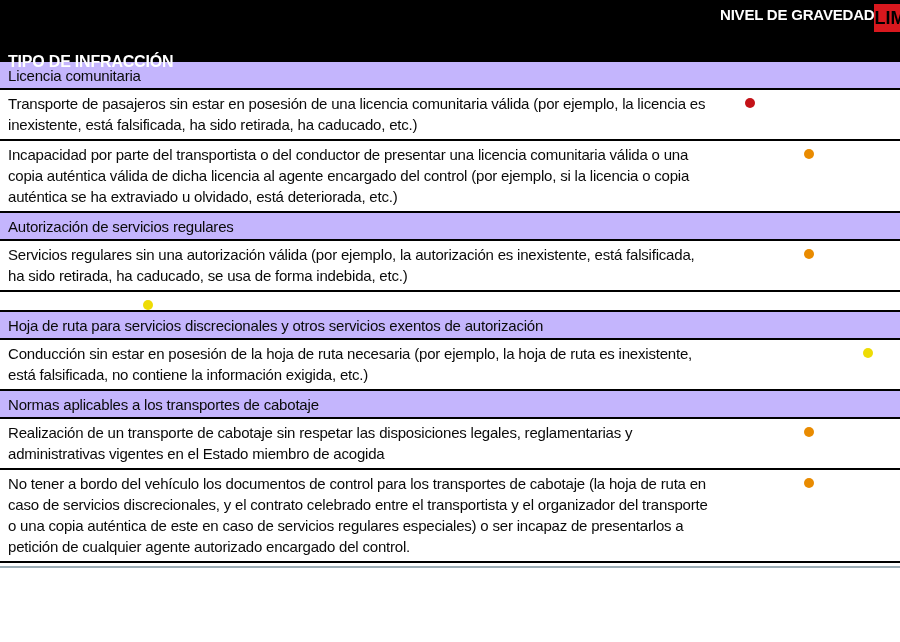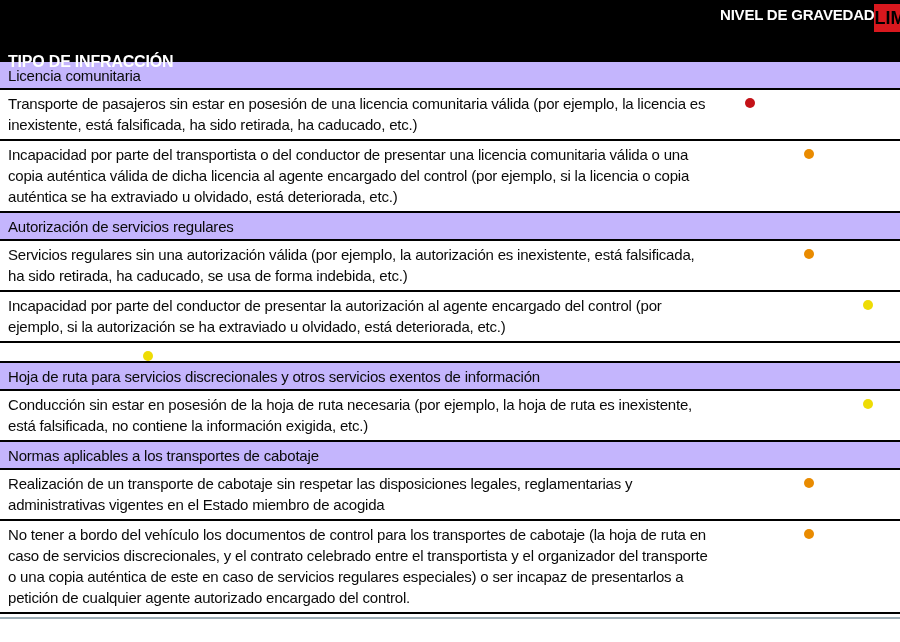--- a/index.html
+++ b/index.html
@@ -144,35 +144,27 @@
       <div class="section-row"><span>Autorización de servicios regulares</span></div>
       <div class="row">
         <div class="row-text">Servicios regulares sin una autorización válida (por ejemplo, la autorización es inexistente, está falsificada, ha sido retirada, ha caducado, se usa de forma indebida, etc.)</div>
         <div class="dot-col"></div>
         <div class="dot-col">
           <span class="dot" style="background: rgb(233, 139, 0);"></span>
         </div>
         <div class="dot-col"></div>
       </div>
       <div class="row">
-        <div class="row-text">Incapacidad por parte del conductor de presentar la autorización al agente encargado del control (por ejemplo, si la autorización se ha extraviado u olvidado, está deteriorada, etc.)</div>
         <div class="dot-col"></div>
         <div class="dot-col"></div>
         <div class="dot-col">
           <span class="dot" style="background: rgb(238, 220, 5);"></span>
         </div>
       </div>
-      <div class="row">
-        <div class="dot-col"></div>
-        <div class="dot-col"></div>
-        <div class="dot-col">
-          <span class="dot" style="background: rgb(238, 220, 5);"></span>
-        </div>
-      </div>
-      <div class="section-row"><span>Hoja de ruta para servicios discrecionales y otros servicios exentos de información</span></div>
+      <div class="section-row"><span>Hoja de ruta para servicios discrecionales y otros servicios exentos de autorización</span></div>
       <div class="row">
         <div class="row-text">Conducción sin estar en posesión de la hoja de ruta necesaria (por ejemplo, la hoja de ruta es inexistente, está falsificada, no contiene la información exigida, etc.)</div>
         <div class="dot-col"></div>
         <div class="dot-col"></div>
         <div class="dot-col">
           <span class="dot" style="background: rgb(238, 220, 5);"></span>
         </div>
       </div>
       <div class="section-row"><span>Normas aplicables a los transportes de cabotaje</span></div>
       <div class="row">

